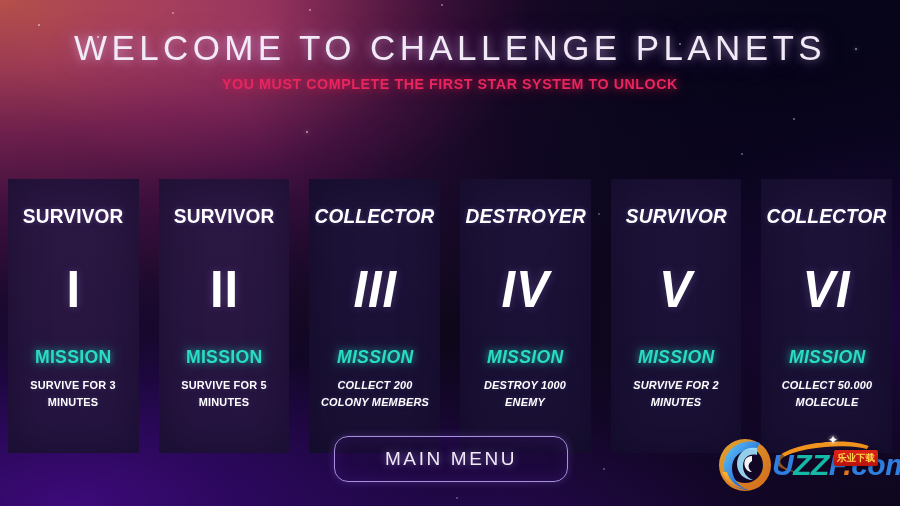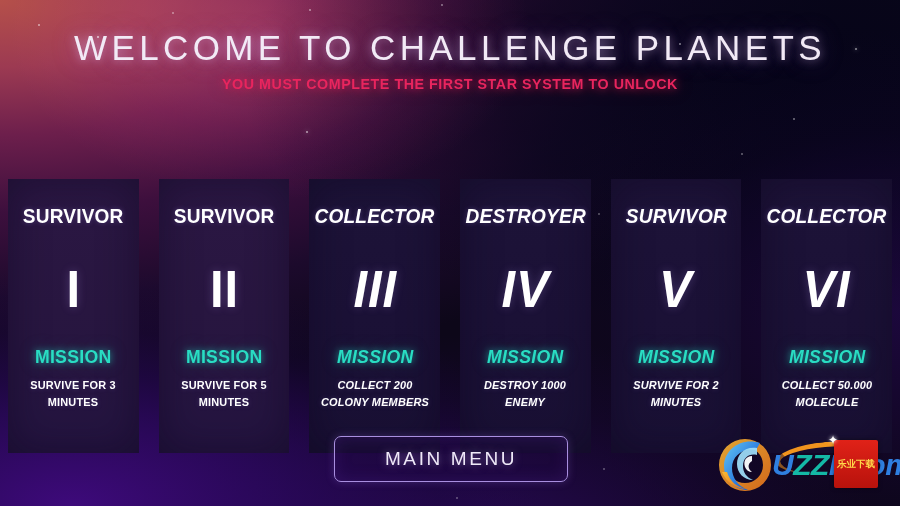--- a/index.html
+++ b/index.html
@@ -151,21 +151,21 @@
   }
 
   
   .main-menu-btn {
     position: absolute;
     left: 334px;
     top: 436px;
     width: 232px;
     height: 44px;
     border: 1px solid #a98fe0;
-    border-radius: 7px;
+    border-radius: 14px;
     background: rgba(32,10,70,0.30);
     display: flex;
     align-items: center;
     justify-content: center;
     cursor: pointer;
     box-shadow: 0 0 9px rgba(150,110,225,0.28), inset 0 0 16px rgba(90,40,160,0.25);
   }
   .main-menu-btn span {
     font-size: 19px;
     font-weight: 300;
@@ -199,22 +199,22 @@
     line-height: 34px;
   }
   .wm-u { color: #2f7fe0; }
   .wm-z { color: #14b8a6; }
   .wm-f { color: #2f7fe0; }
   .wm-dot { color: #e8751a; }
   .wm-com { color: #2f7fe0; }
   .wm-badge {
     position: absolute;
     left: 118px;
-    top: 8px;
-    padding: 18px 3px;
+    top: 18px;
+    padding: 2px 3px;
     background: linear-gradient(180deg, #e02218 0%, #b8120c 100%);
     border-radius: 2px;
     color: #ffd84a;
     font-size: 9.5px;
     font-weight: bold;
     letter-spacing: 0px;
     line-height: 12px;
     white-space: nowrap;
     box-shadow: 0 0 4px rgba(0,0,0,0.5);
   }

